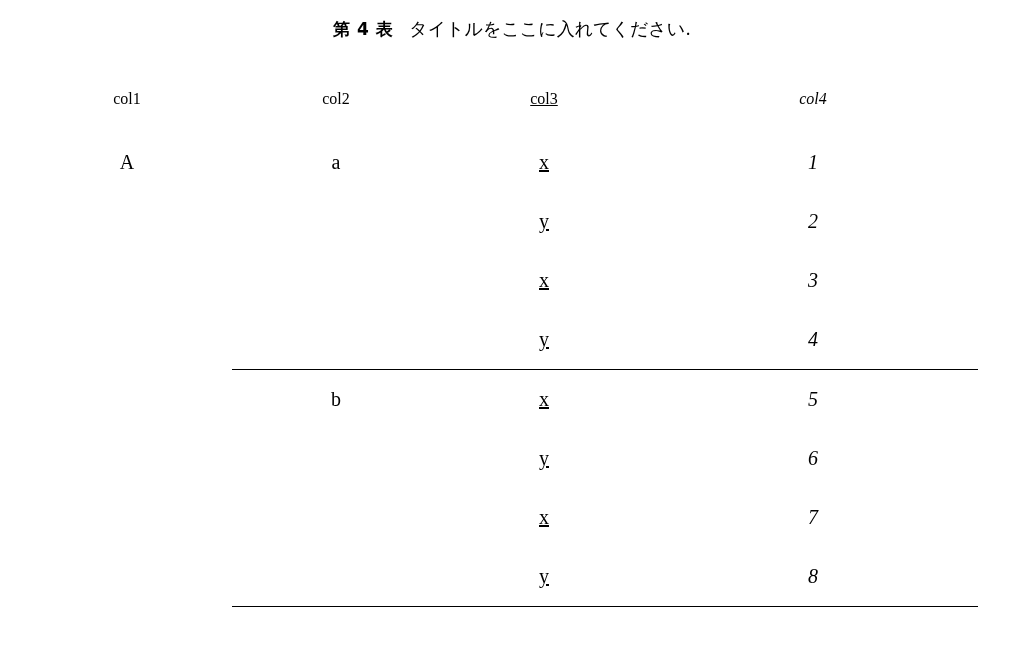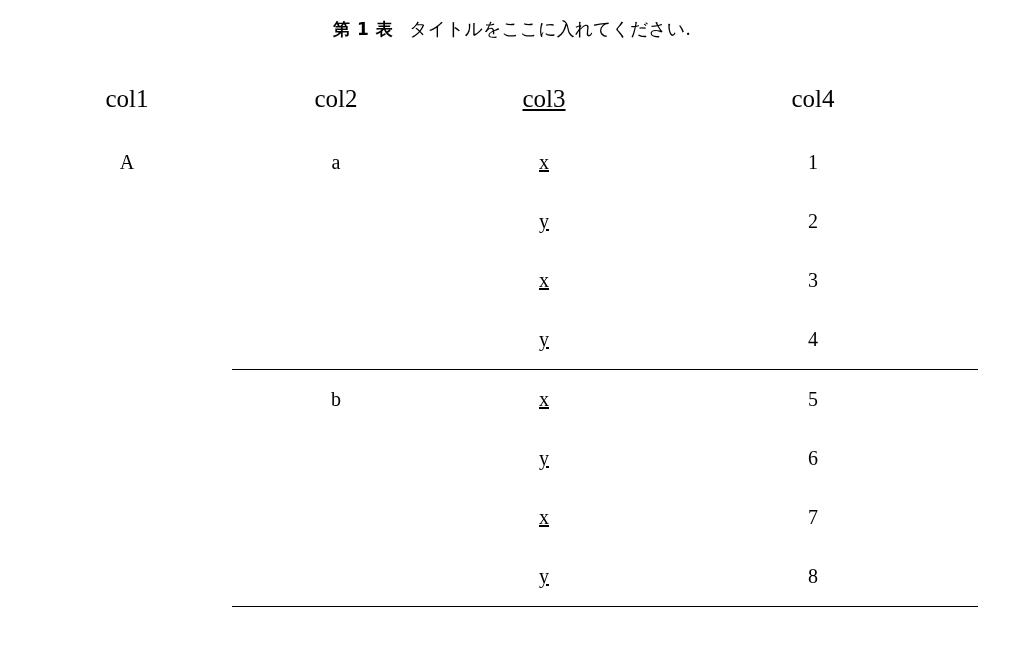--- a/index.html
+++ b/index.html
@@ -68,21 +68,21 @@
     padding: 0;
     font-weight: normal;
     text-align: center;
     vertical-align: middle;
   }
 
   
   .c1 { width: 210px; }
   .c2 { width: 208px; }
   .c3 { width: 208px; text-decoration: underline; }
-  .c4 { width: 330px; }
+  .c4 { width: 330px; font-style: italic; }
 
   
   .rule-double {
     height: 5px;
     line-height: 0;
     font-size: 0;
     border-top: 1.6px solid #000;
     border-bottom: 1.6px solid #000;
   }
   .rule-single {
@@ -98,37 +98,37 @@
   }
   .rule-partial-line {
     border-bottom: 1.3px solid #000;
     height: 0;
     font-size: 0;
     line-height: 0;
   }
 
   .header-row td {
     height: 52px;
-    font-size: 25px;
+    font-size: 16px;
   }
   .body-row td {
     height: 59px;
     font-size: 20px;
   }
   .body-row td.c1 { font-size: 20px; }
 
   .spacer-top { height: 8px; font-size: 0; line-height: 0; }
 </style>
 </head>
 <body>
 
 <div class="page">
 
   <div class="caption">
-    <span class="cap-label">第 1 表</span><span class="cap-gap"></span><span class="cap-text">タイトルをここに入れてください.</span>
+    <span class="cap-label">第 4 表</span><span class="cap-gap"></span><span class="cap-text">タイトルをここに入れてください.</span>
   </div>
 
   <div class="table-wrap">
     <table class="doc-table">
       <colgroup>
         <col class="c1">
         <col class="c2">
         <col class="c3">
         <col class="c4">
       </colgroup>

